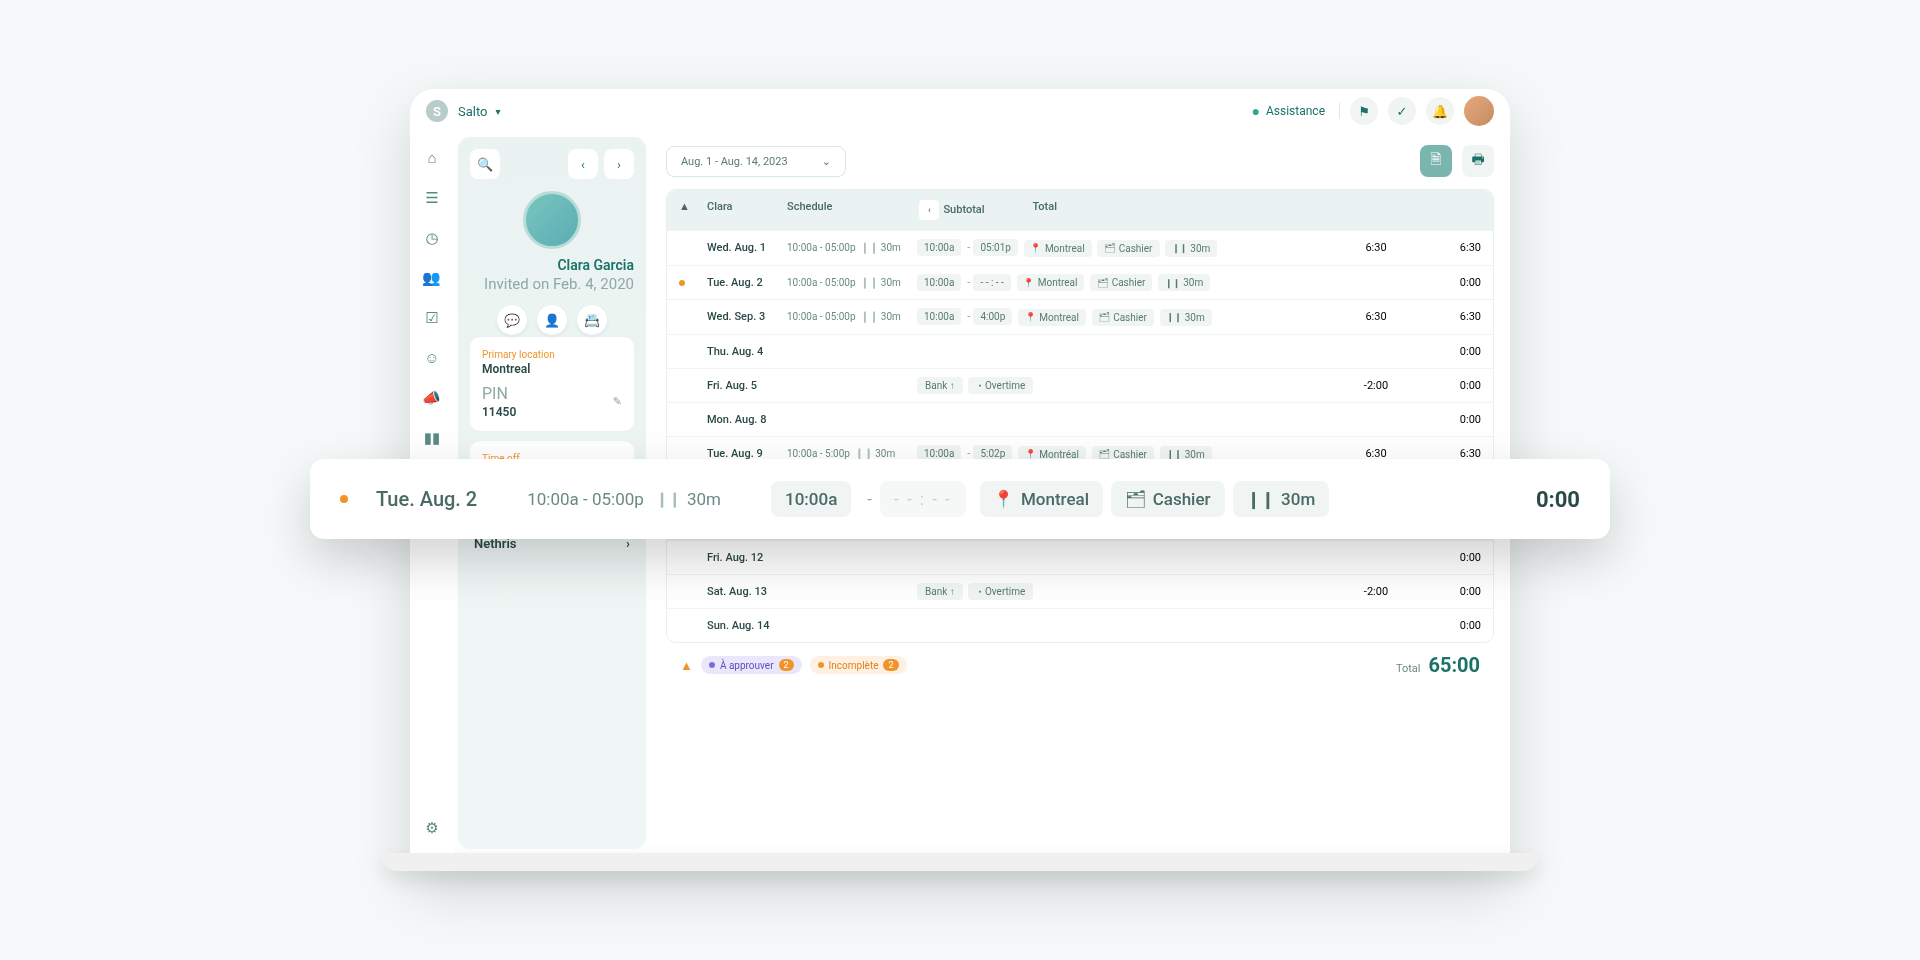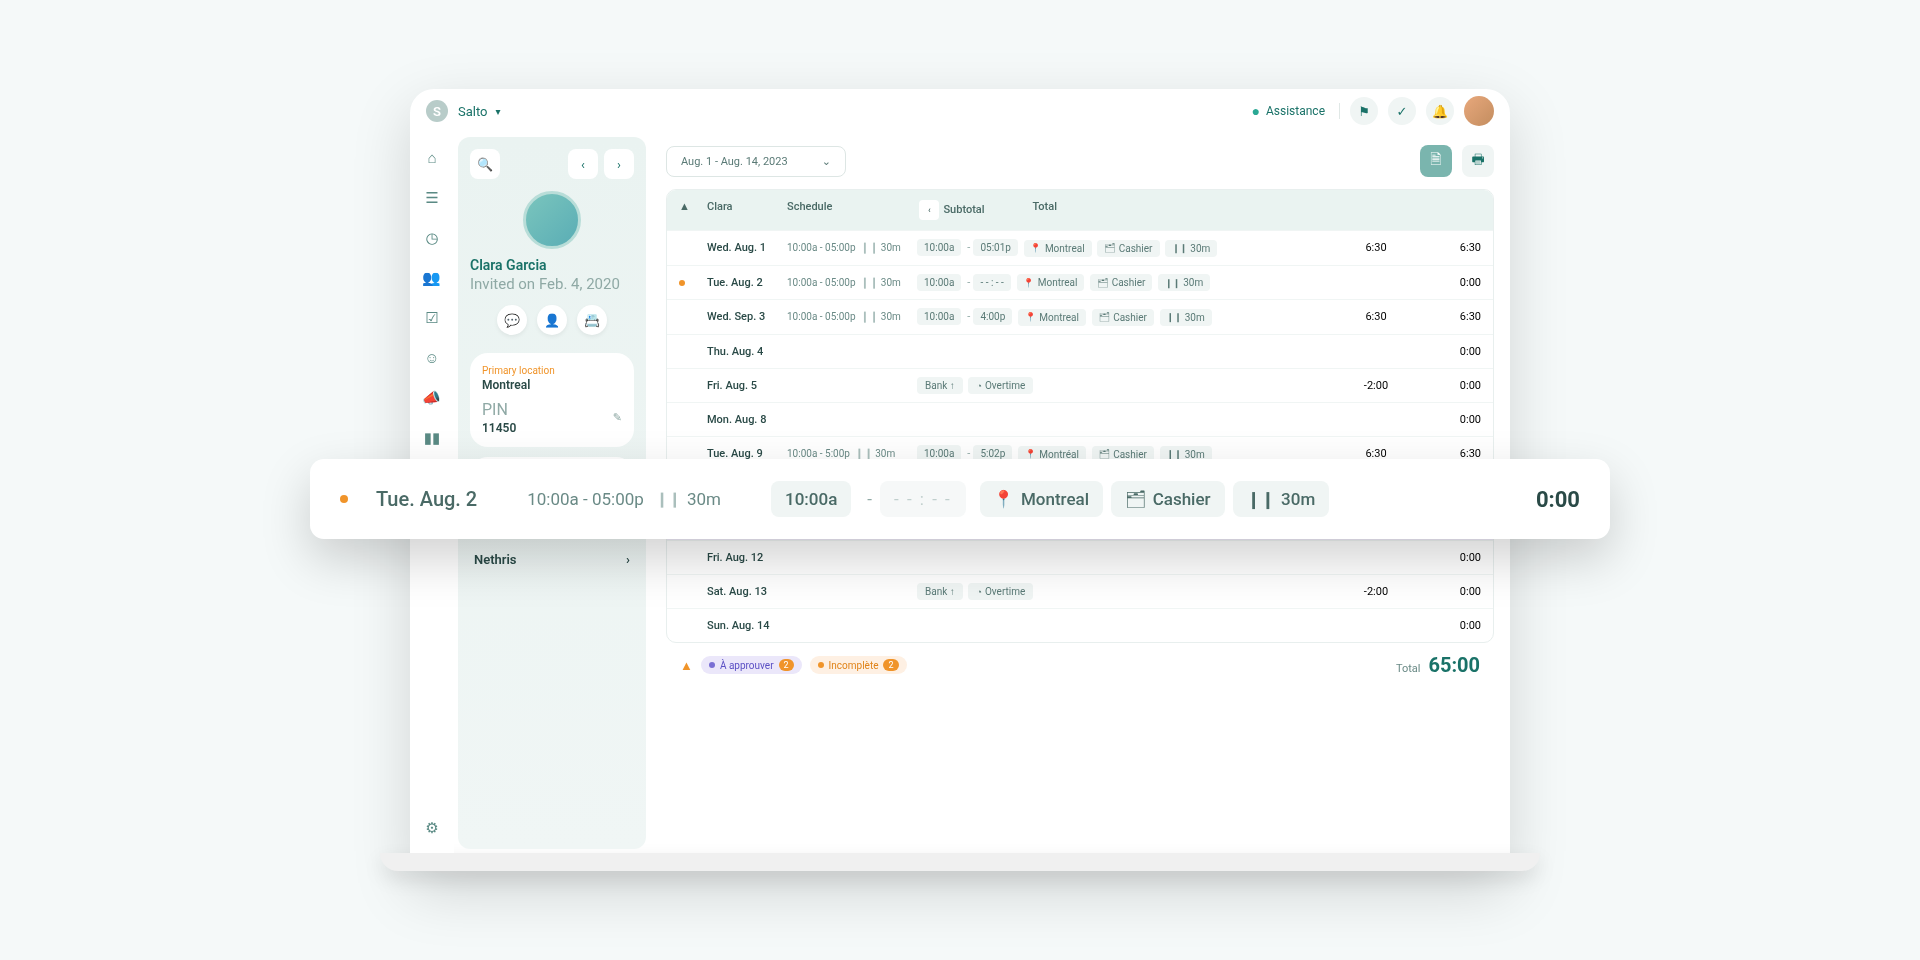--- a/index.html
+++ b/index.html
@@ -15,27 +15,27 @@
 .assist-dot{color:#2aa894;font-size:14px}
 .topbtn{width:28px;height:28px;border-radius:50%;background:#f0f5f4;display:flex;align-items:center;justify-content:center;margin-left:10px;color:#1a7268;font-size:13px}
 .avatar{width:30px;height:30px;border-radius:50%;background:linear-gradient(135deg,#e8a87c,#c38d5f);margin-left:10px}
 .body{display:flex;height:720px}
 .siderail{width:44px;background:#fff;display:flex;flex-direction:column;align-items:center;padding:16px 0;gap:22px}
 .rail-ico{width:18px;height:18px;color:#5a8a84;font-size:15px;display:flex;align-items:center;justify-content:center}
 .sidebar{width:188px;background:linear-gradient(180deg,#eaf3f1,#f0f6f5);padding:12px;border-radius:12px;margin:4px}
 .sbtop{display:flex;justify-content:space-between;align-items:center;margin-bottom:12px}
 .sq{width:30px;height:30px;background:#fff;border-radius:8px;display:flex;align-items:center;justify-content:center;color:#1a7268;font-size:13px}
 .navbtns{display:flex;gap:6px}
-.profile{text-align:left;margin-bottom:18px}
+.profile{text-align:right;margin-bottom:2px}
 .profile-img{width:58px;height:58px;border-radius:50%;background:linear-gradient(135deg,#7ac5bd,#5aadb5);margin:0 auto 8px;border:3px solid #b8ddd8}
 .profile-name{color:#1a7268;font-weight:600;font-size:14px}
 .profile-sub{color:#8fa9a5;font-size:15px;margin-top:2px}
 .profile-actions{display:flex;justify-content:center;gap:10px;margin-top:12px}
 .pact{width:30px;height:30px;background:#fff;border-radius:50%;display:flex;align-items:center;justify-content:center;color:#1a7268;box-shadow:0 2px 4px rgba(0,0,0,0.06);font-size:13px}
-.card{background:#fff;border-radius:18px;padding:12px;margin-bottom:10px;font-size:11px}
+.card{background:#fff;border-radius:10px;padding:12px;margin-bottom:10px;font-size:11px}
 .lbl{color:#f0942a;font-size:10px;margin-bottom:2px}
 .lbl-g{color:#8fa9a5;font-size:16px;margin-bottom:2px}
 .val{color:#2a4a47;font-weight:600;font-size:12px}
 .pin-row{display:flex;justify-content:space-between;align-items:center}
 .pencil{color:#8fa9a5;font-size:11px}
 .sbrow{display:flex;justify-content:space-between;padding:3px 0;font-size:11px}
 .sbrow .k{color:#2a4a47}
 .sbrow .v{color:#2a4a47;font-weight:500}
 .nethris{display:flex;justify-content:space-between;align-items:center;padding:10px 4px;color:#2a4a47;font-weight:600;font-size:13px;margin-top:8px}
 .main{flex:1;padding:12px 16px;overflow:hidden}

